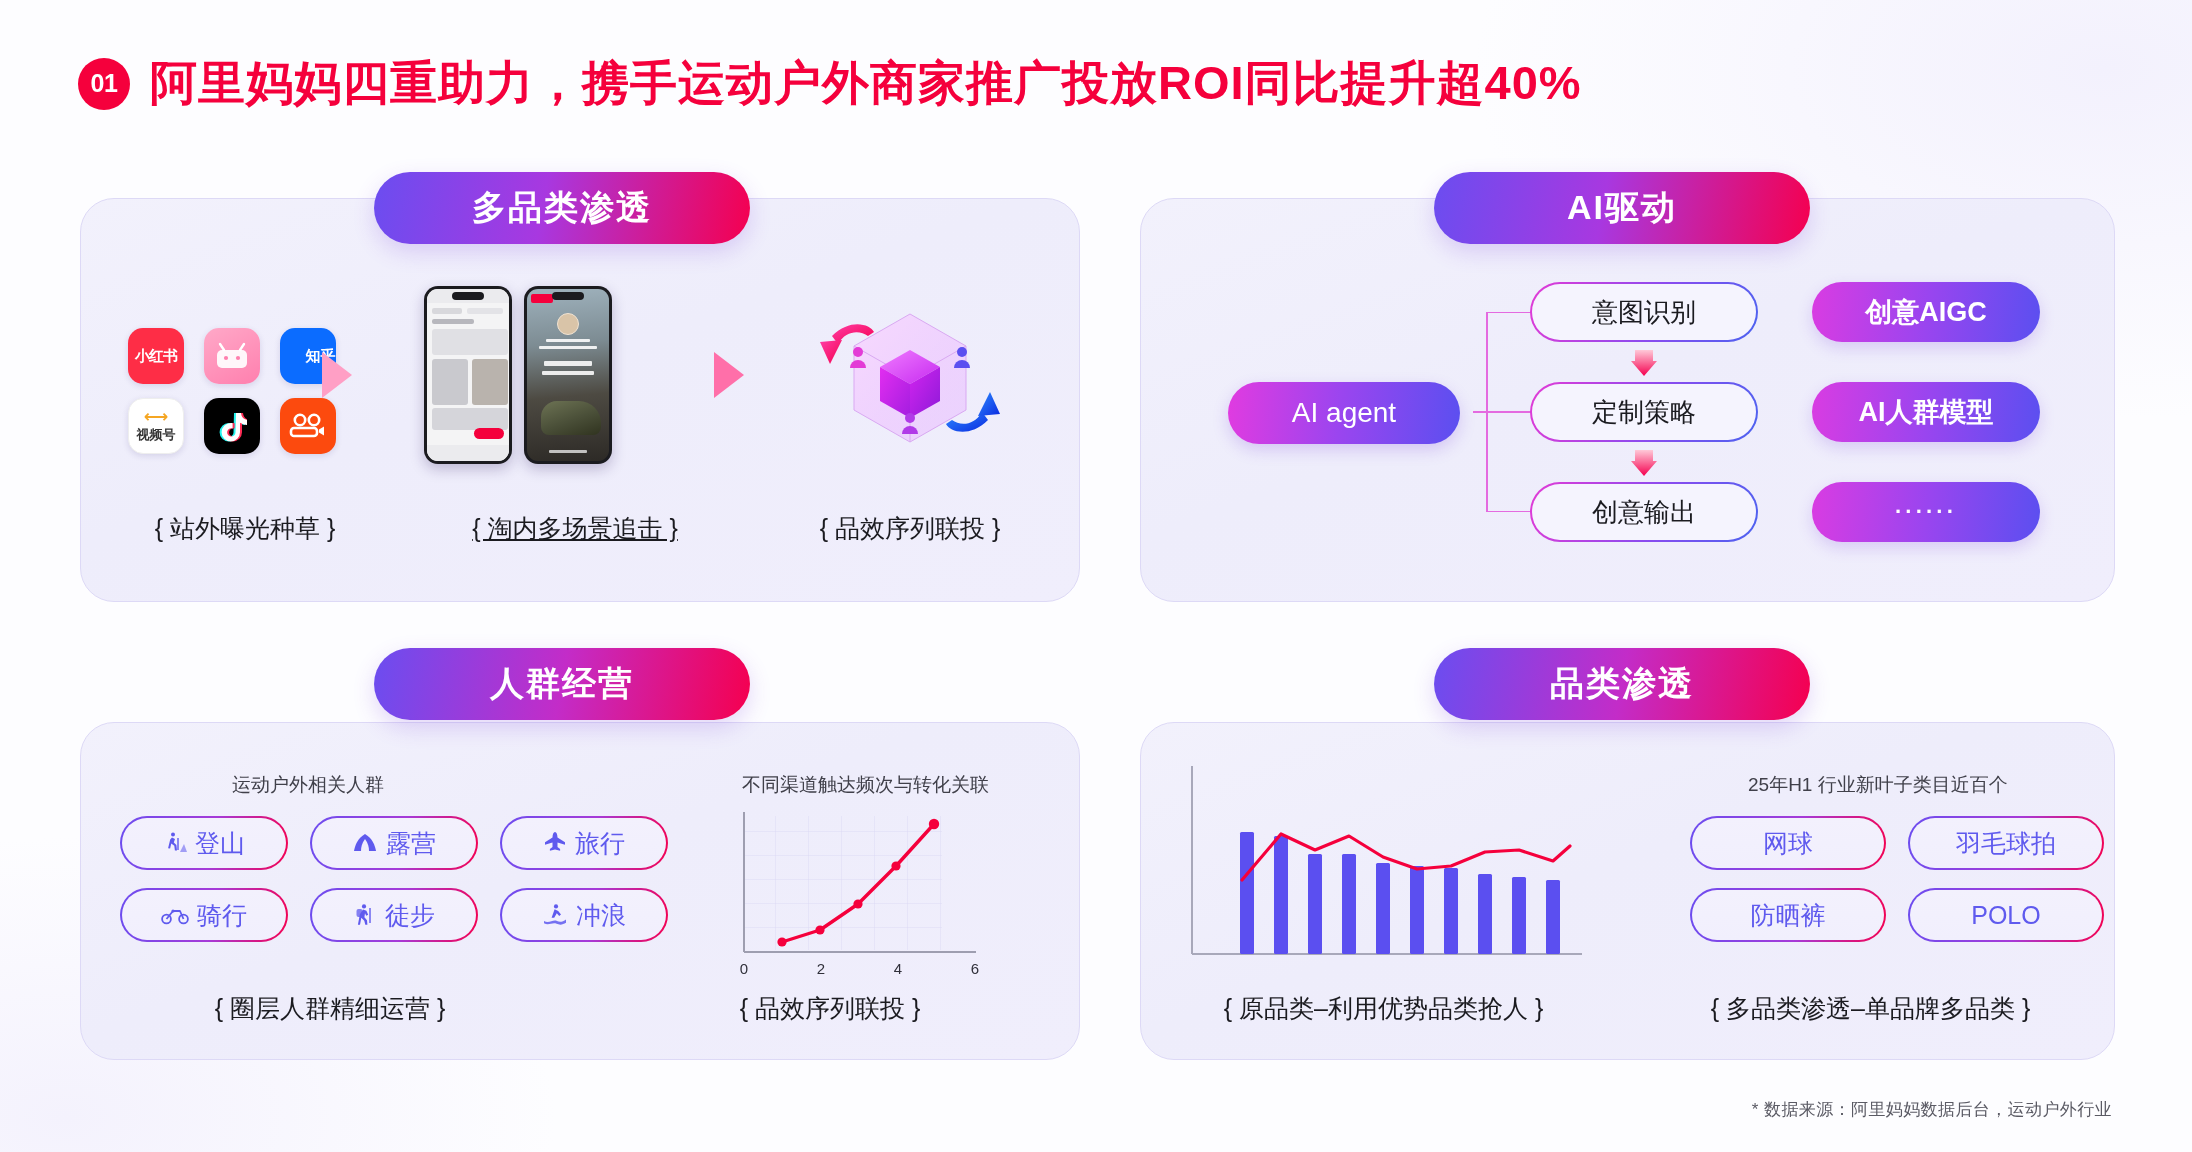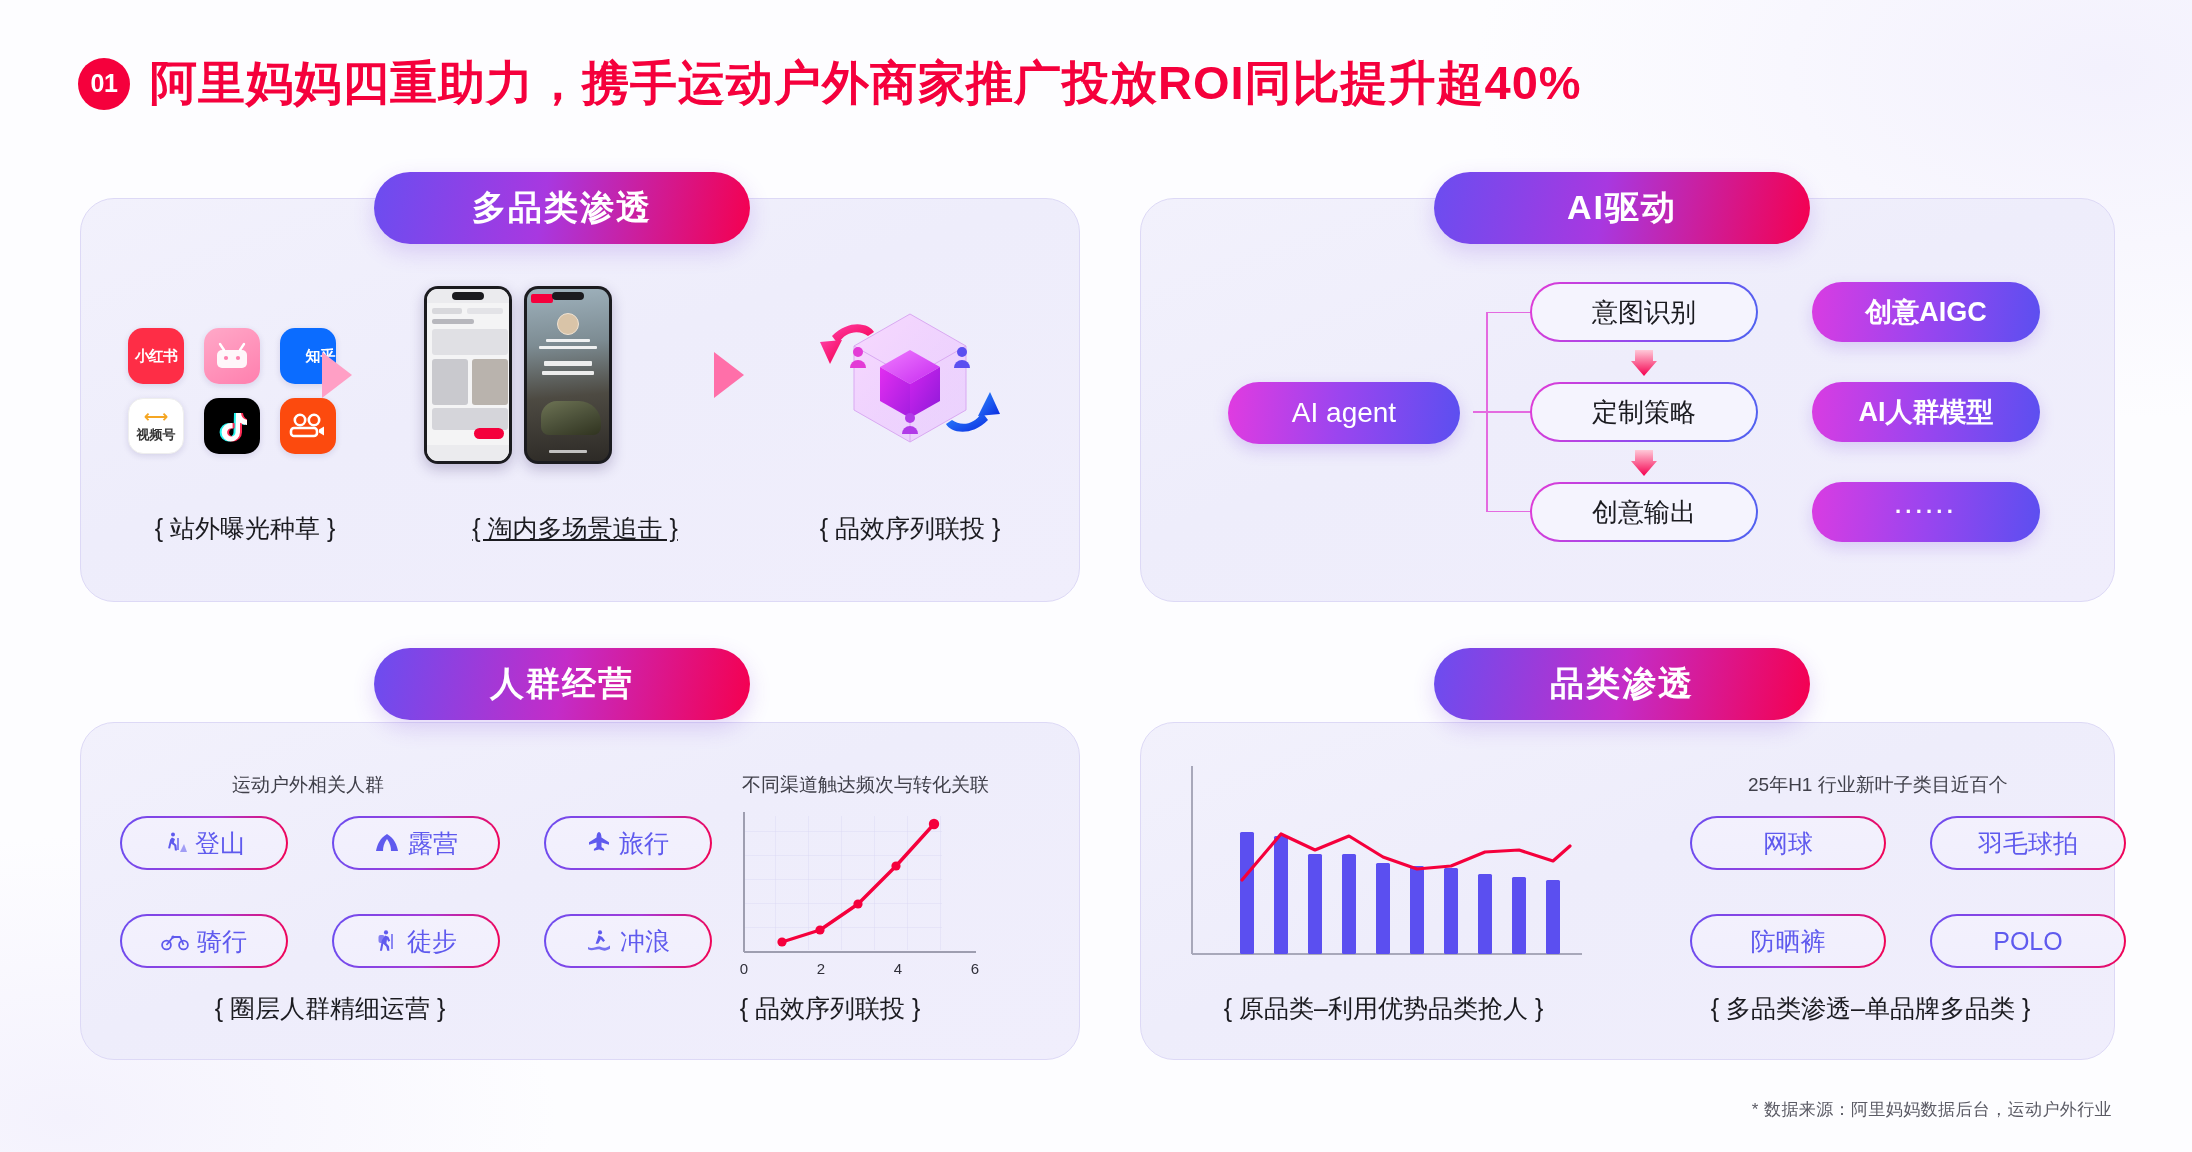--- a/index.html
+++ b/index.html
@@ -182,21 +182,21 @@
   .dn-arrow { position: absolute; left: 1631px; width: 26px; height: 30px; }
   .dn-arrow.d1 { top: 348px; }
   .dn-arrow.d2 { top: 448px; }
 
   
   .sub-cap { position: absolute; font-size: 19px; color: #40404a; }
   .sub-cap.c3a { left: 232px; top: 772px; }
   .sub-cap.c3b { left: 742px; top: 772px; }
   .sub-cap.c4  { left: 1748px; top: 772px; }
 
-  .chip-grid { position: absolute; display: grid; grid-gap: 18px 22px; gap: 44px; }
+  .chip-grid { position: absolute; display: grid; grid-gap: 18px 22px; }
   .chip-grid.g3 { left: 120px; top: 816px; grid-template-columns: repeat(3, 168px); }
   .chip-grid.g4 { left: 1690px; top: 816px; grid-template-columns: repeat(2, 196px); }
   .chip {
     height: 54px; border-radius: 27px;
     display: flex; align-items: center; justify-content: center; gap: 8px;
     font-size: 25px; color: #5f5aee; background: #f3f2fd;
     border: 2px solid transparent;
     background-image: linear-gradient(#f3f1fd,#f1effd),
                       linear-gradient(100deg,#6b4df0 0%, #a63ad8 55%, #f5004f 100%);
     background-origin: border-box;

